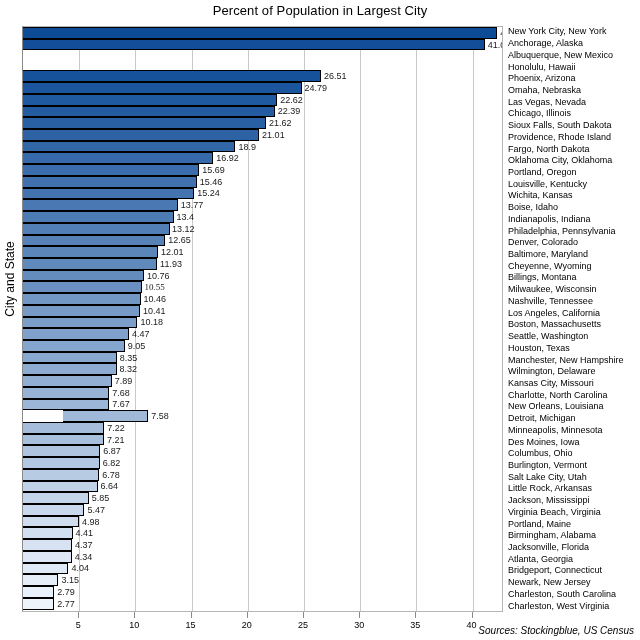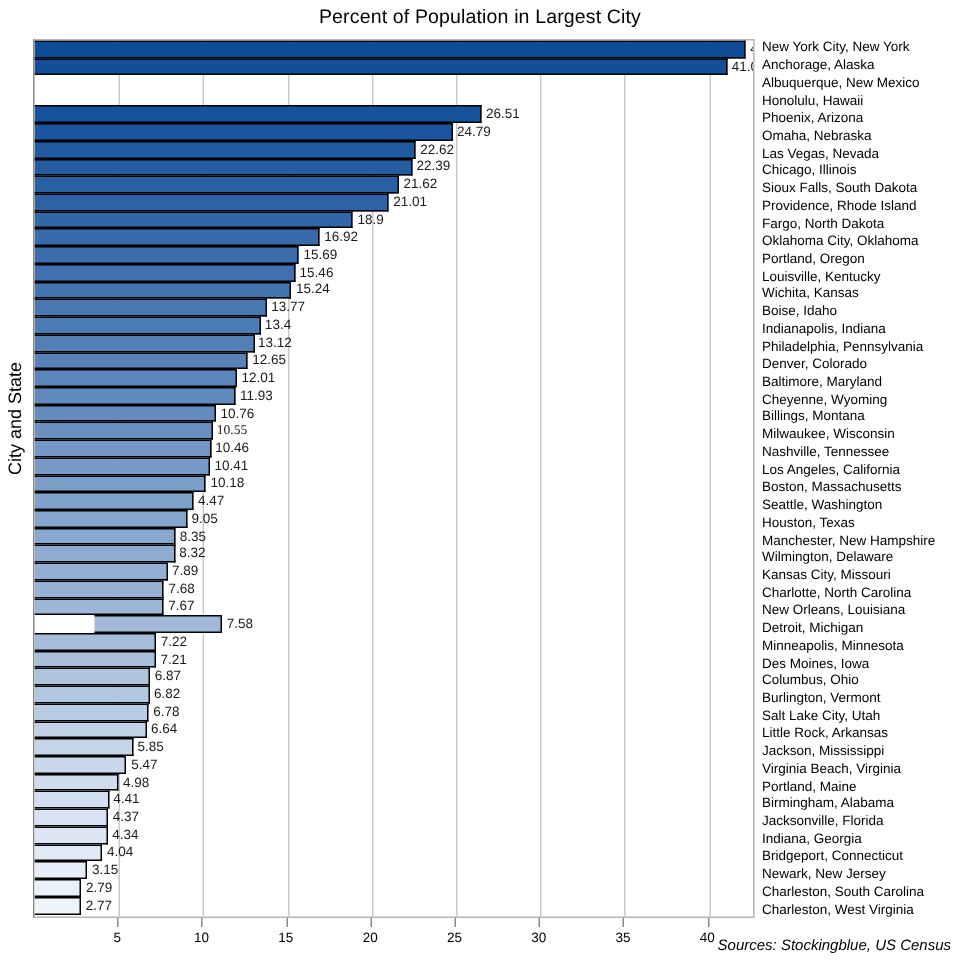--- a/index.html
+++ b/index.html
@@ -412,21 +412,21 @@
       <div class="cat-label" style="top: 411.56px;">Des Moines, Iowa</div>
       <div class="cat-label" style="top: 423.28px;">Columbus, Ohio</div>
       <div class="cat-label" style="top: 435px;">Burlington, Vermont</div>
       <div class="cat-label" style="top: 446.72px;">Salt Lake City, Utah</div>
       <div class="cat-label" style="top: 458.44px;">Little Rock, Arkansas</div>
       <div class="cat-label" style="top: 470.16px;">Jackson, Mississippi</div>
       <div class="cat-label" style="top: 481.88px;">Virginia Beach, Virginia</div>
       <div class="cat-label" style="top: 493.6px;">Portland, Maine</div>
       <div class="cat-label" style="top: 505.32px;">Birmingham, Alabama</div>
       <div class="cat-label" style="top: 517.04px;">Jacksonville, Florida</div>
-      <div class="cat-label" style="top: 528.76px;">Indiana, Georgia</div>
+      <div class="cat-label" style="top: 528.76px;">Atlanta, Georgia</div>
       <div class="cat-label" style="top: 540.48px;">Bridgeport, Connecticut</div>
       <div class="cat-label" style="top: 552.2px;">Newark, New Jersey</div>
       <div class="cat-label" style="top: 563.92px;">Charleston, South Carolina</div>
       <div class="cat-label" style="top: 575.64px;">Charleston, West Virginia</div>
     </div>
 
   <div class="source-note">Sources: Stockingblue, US Census</div>
 
 </div>
 

